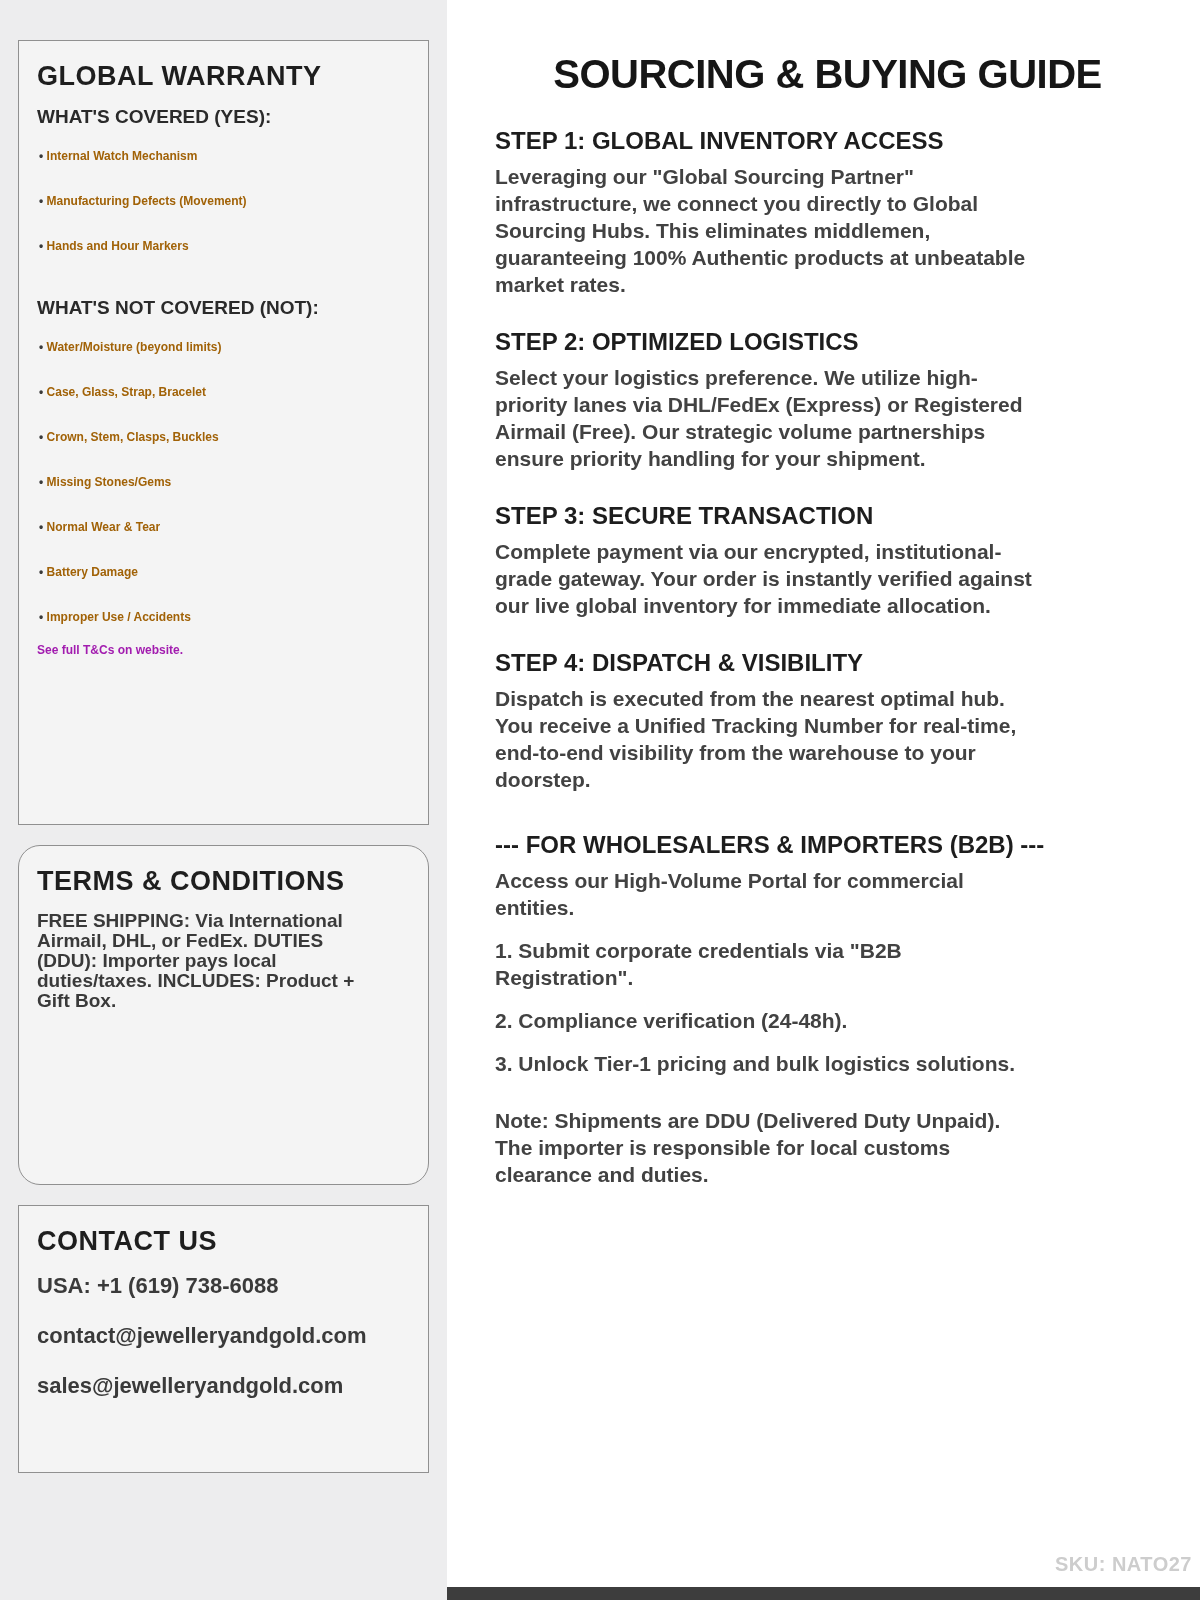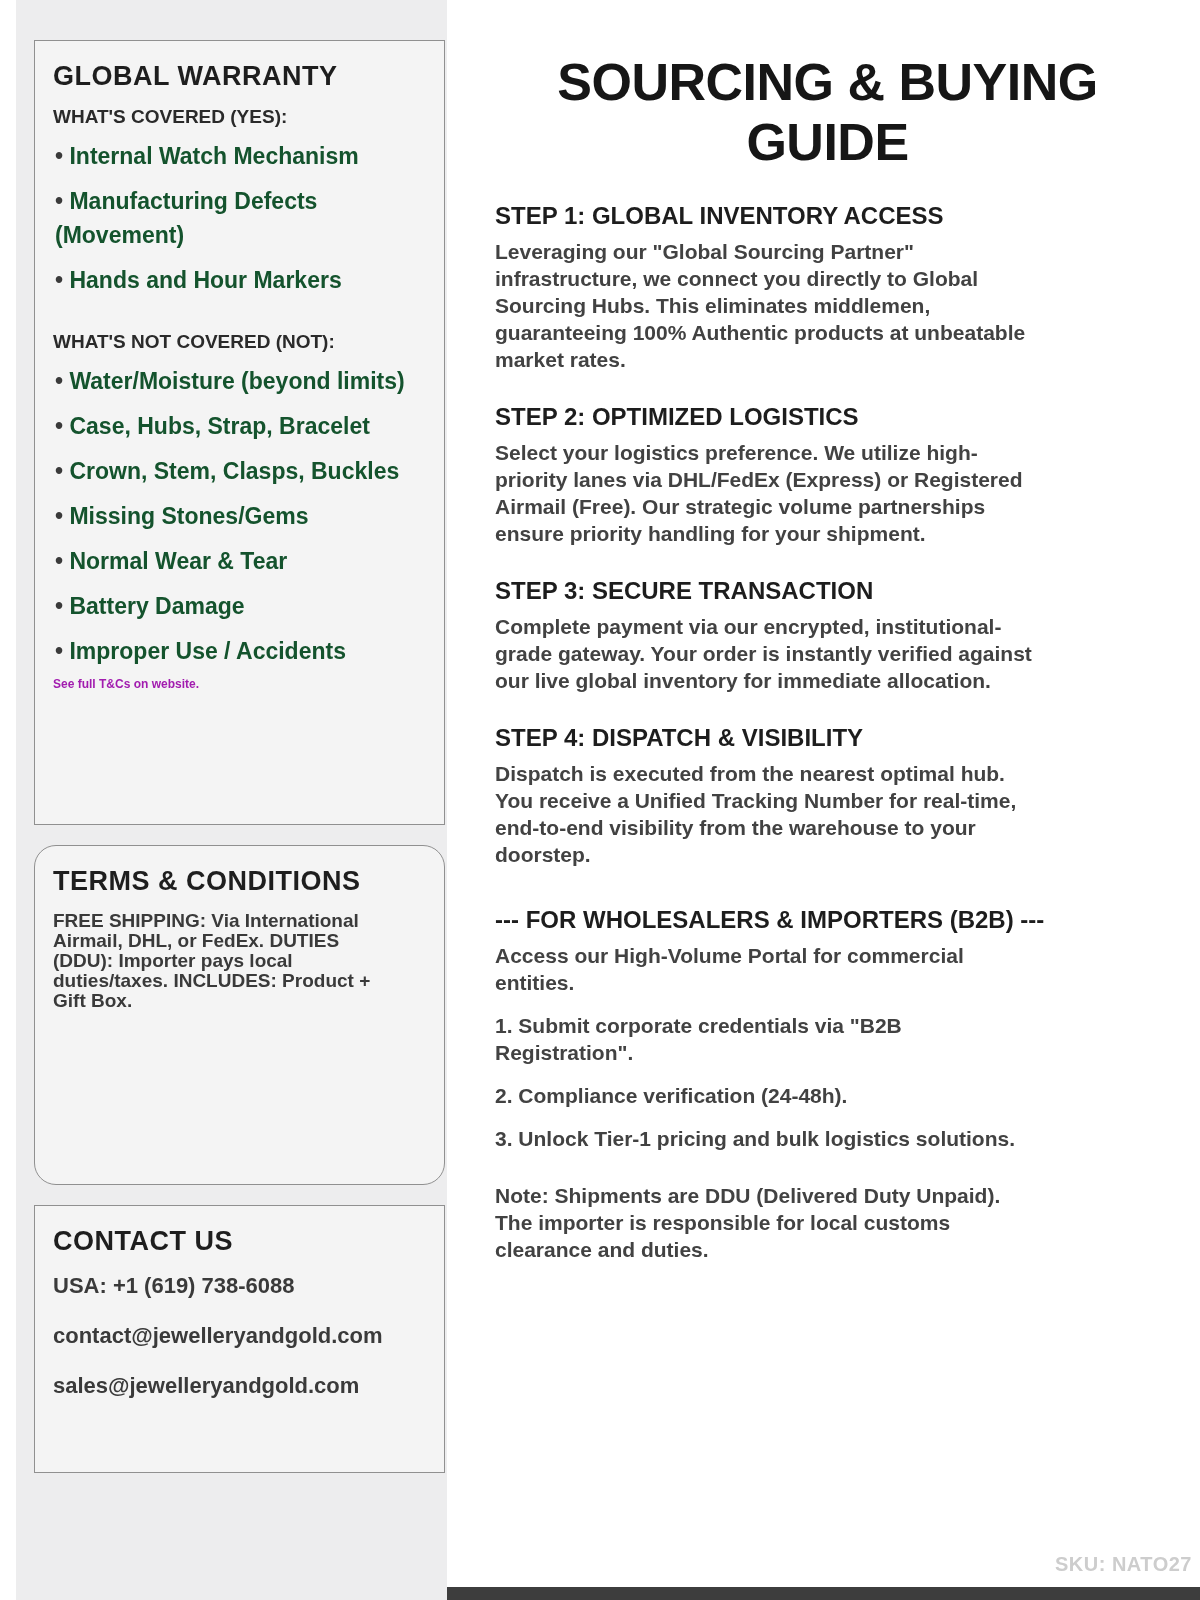--- a/index.html
+++ b/index.html
@@ -10,21 +10,21 @@
     position: relative;
     width: 1200px;
     height: 1600px;
     background: #ffffff;
     overflow: hidden;
   }
 
   
   .sidebar {
     position: absolute;
-    left: 16px; top: 0; bottom: 0;
+    left: 0; top: 0; bottom: 0;
     width: 447px;
     background: #ededee;
     padding: 40px 18px 0 18px;
   }
   .side-box {
     background: #f4f4f4;
     border: 1px solid #909090;
     padding: 20px 18px;
     margin-bottom: 20px;
     overflow: hidden;
@@ -43,23 +43,23 @@
   .sub-head {
     font-size: 19px;
     font-weight: 800;
     color: #2a2a2a;
     margin-bottom: 8px;
   }
   .sub-head.gap-top { margin-top: 34px; }
 
   ul.bullets { list-style: none; }
   ul.bullets li {
-    font-size: 23px;
+    font-size: 12px;
     font-weight: 600;
-    color: #14532d;
+    color: #a16207;
     line-height: 34px;
     padding-left: 2px;
     margin-top: 11px;
   }
   ul.bullets li::before {
     content: "•  ";
     color: #3a3a3a;
   }
   .footnote {
     margin-top: 9px;
@@ -85,21 +85,21 @@
 
   
   .main {
     position: absolute;
     left: 447px; top: 0; right: 0; bottom: 0;
     background: #ffffff;
     padding: 52px 40px 0 48px;
   }
   .main-title {
     text-align: center;
-    font-size: 52px;
+    font-size: 40px;
     font-weight: 800;
     letter-spacing: -0.5px;
     color: #161616;
     margin-bottom: 10px;
   }
   .step h2, .b2b-heading {
     font-size: 24px;
     font-weight: 700;
     color: #1d1d1d;
     margin-top: 30px;
@@ -145,21 +145,21 @@
       <h1>GLOBAL WARRANTY</h1>
       <div class="sub-head">WHAT'S COVERED (YES):</div>
       <ul class="bullets">
         <li>Internal Watch Mechanism</li>
         <li>Manufacturing Defects (Movement)</li>
         <li>Hands and Hour Markers</li>
       </ul>
       <div class="sub-head gap-top">WHAT'S NOT COVERED (NOT):</div>
       <ul class="bullets">
         <li>Water/Moisture (beyond limits)</li>
-        <li>Case, Hubs, Strap, Bracelet</li>
+        <li>Case, Glass, Strap, Bracelet</li>
         <li>Crown, Stem, Clasps, Buckles</li>
         <li>Missing Stones/Gems</li>
         <li>Normal Wear &amp; Tear</li>
         <li>Battery Damage</li>
         <li>Improper Use / Accidents</li>
       </ul>
       <div class="footnote">See full T&amp;Cs on website.</div>
     </section>
 
     <section class="side-box box-terms">

